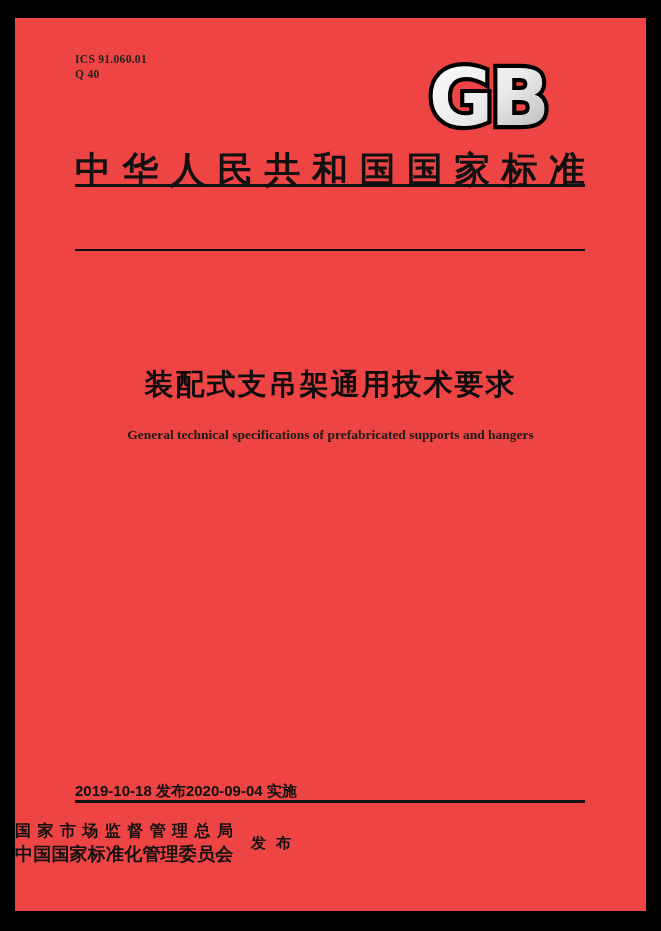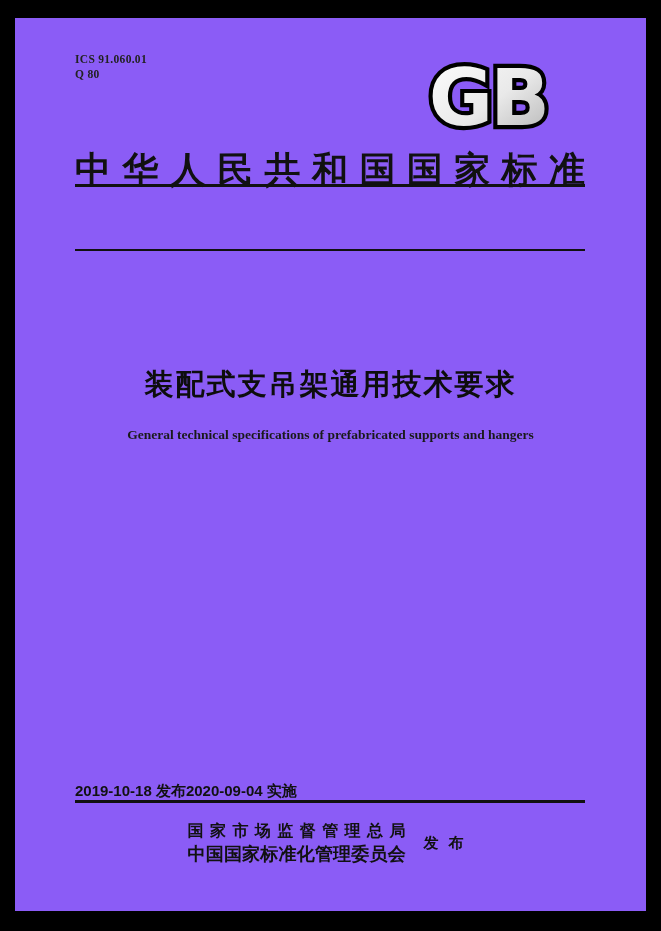--- a/index.html
+++ b/index.html
@@ -6,21 +6,21 @@
   body{
     width:661px;height:931px;
     background:#000;
     position:relative;
     font-family:"Liberation Serif","DejaVu Serif",serif;
     overflow:hidden;
   }
   .page{
     position:absolute;
     left:15px;top:18px;right:15px;bottom:20px;
-    background:#8b5cf6;
+    background:#ef4444;
     color:#151515;
   }
   .abs{position:absolute;}
 
   .ics-block{
     left:60px;top:34px;
     font-size:11.5px;font-weight:bold;
     line-height:15px;
     color:#222;
     letter-spacing:.3px;
@@ -68,21 +68,21 @@
   .date-row{
     left:60px;top:764px;width:510px;
     display:flex;
     font-family:"Liberation Sans","DejaVu Sans",sans-serif;
     font-size:15px;font-weight:bold;
     color:#111;
   }
 
   .publisher-row{
     left:0;top:803px;width:631px;
-    display:flex;justify-content:center;align-items:center;
+    display:flex;align-items:center;
     gap:18px;
   }
   .publisher-col{width:218px;}
   .publisher-line1{
     display:block;width:100%;
     font-size:16px;font-weight:bold;color:#111;
     text-align:justify;text-align-last:justify;
     white-space:nowrap;
   }
   .publisher-line2{
@@ -95,21 +95,21 @@
     letter-spacing:10px;white-space:nowrap;
   }
 </style>
 </head>
 <body>
 
 <div class="page">
 
   <div class="abs ics-block">
     <div>ICS 91.060.01</div>
-    <div>Q 80</div>
+    <div>Q 40</div>
   </div>
 
   <svg class="abs gb-logo" viewBox="0 0 150 85">
     <defs>
       <linearGradient id="gbgrad" x1="0" y1="0" x2="1" y2="1">
         <stop offset="0" stop-color="#ffffff"></stop>
         <stop offset="0.55" stop-color="#e9e9e9"></stop>
         <stop offset="1" stop-color="#b3b3b3"></stop>
       </linearGradient>
     </defs>

